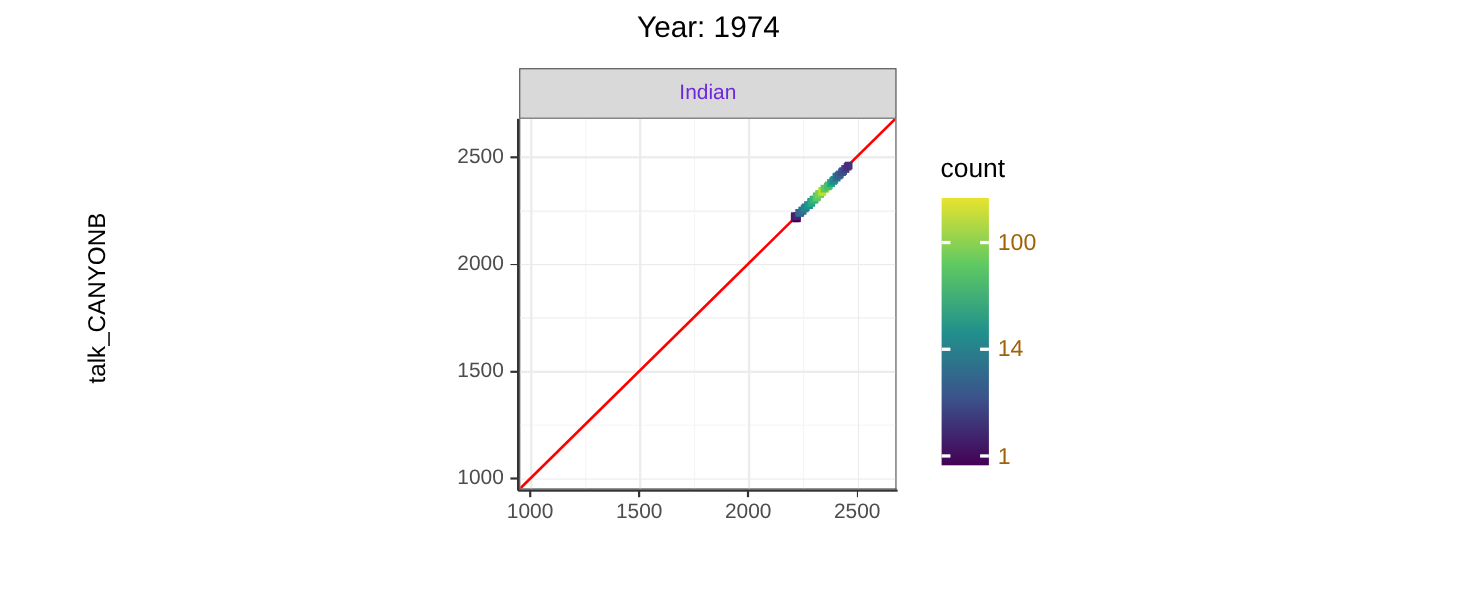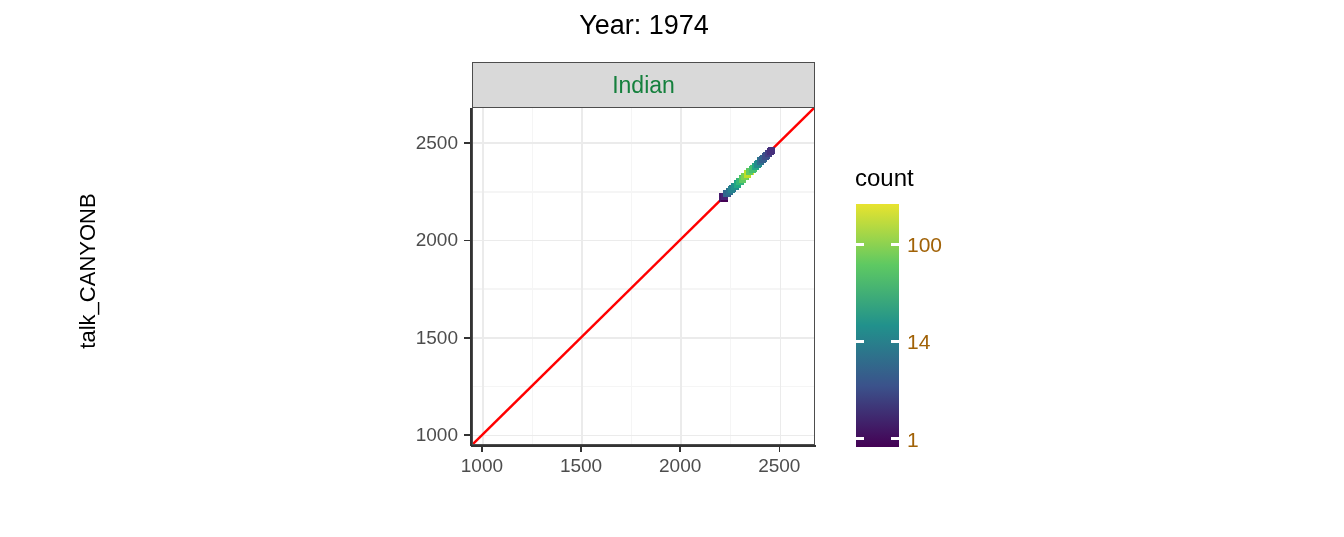--- a/index.html
+++ b/index.html
@@ -48,22 +48,22 @@
     box-sizing: border-box;
   }
   .facet-strip-label {
     position: absolute;
     left: 0; top: 0;
     width: 100%;
     height: 100%;
     display: flex;
     align-items: center;
     justify-content: center;
-    font-size: 23px;
-    color: #15803d;
+    font-size: 19px;
+    color: #6d28d9;
     text-align: right;
   }
 
   
   .panel {
     position: absolute;
     left: 472px;
     top: 108px;
     width: 343px;
     height: 337px;
@@ -191,21 +191,20 @@
     white-space: nowrap;
   }
 
   
   .legend {
     position: absolute;
     left: 845px;
     top: 140px;
     width: 130px;
     height: 300px;
-    margin-top: 24px;
   }
   .legend-title {
     position: absolute;
     left: 10px;
     top: 0px;
     font-size: 24px;
     color: #000000;
     white-space: nowrap;
   }
   .legend-bar {

